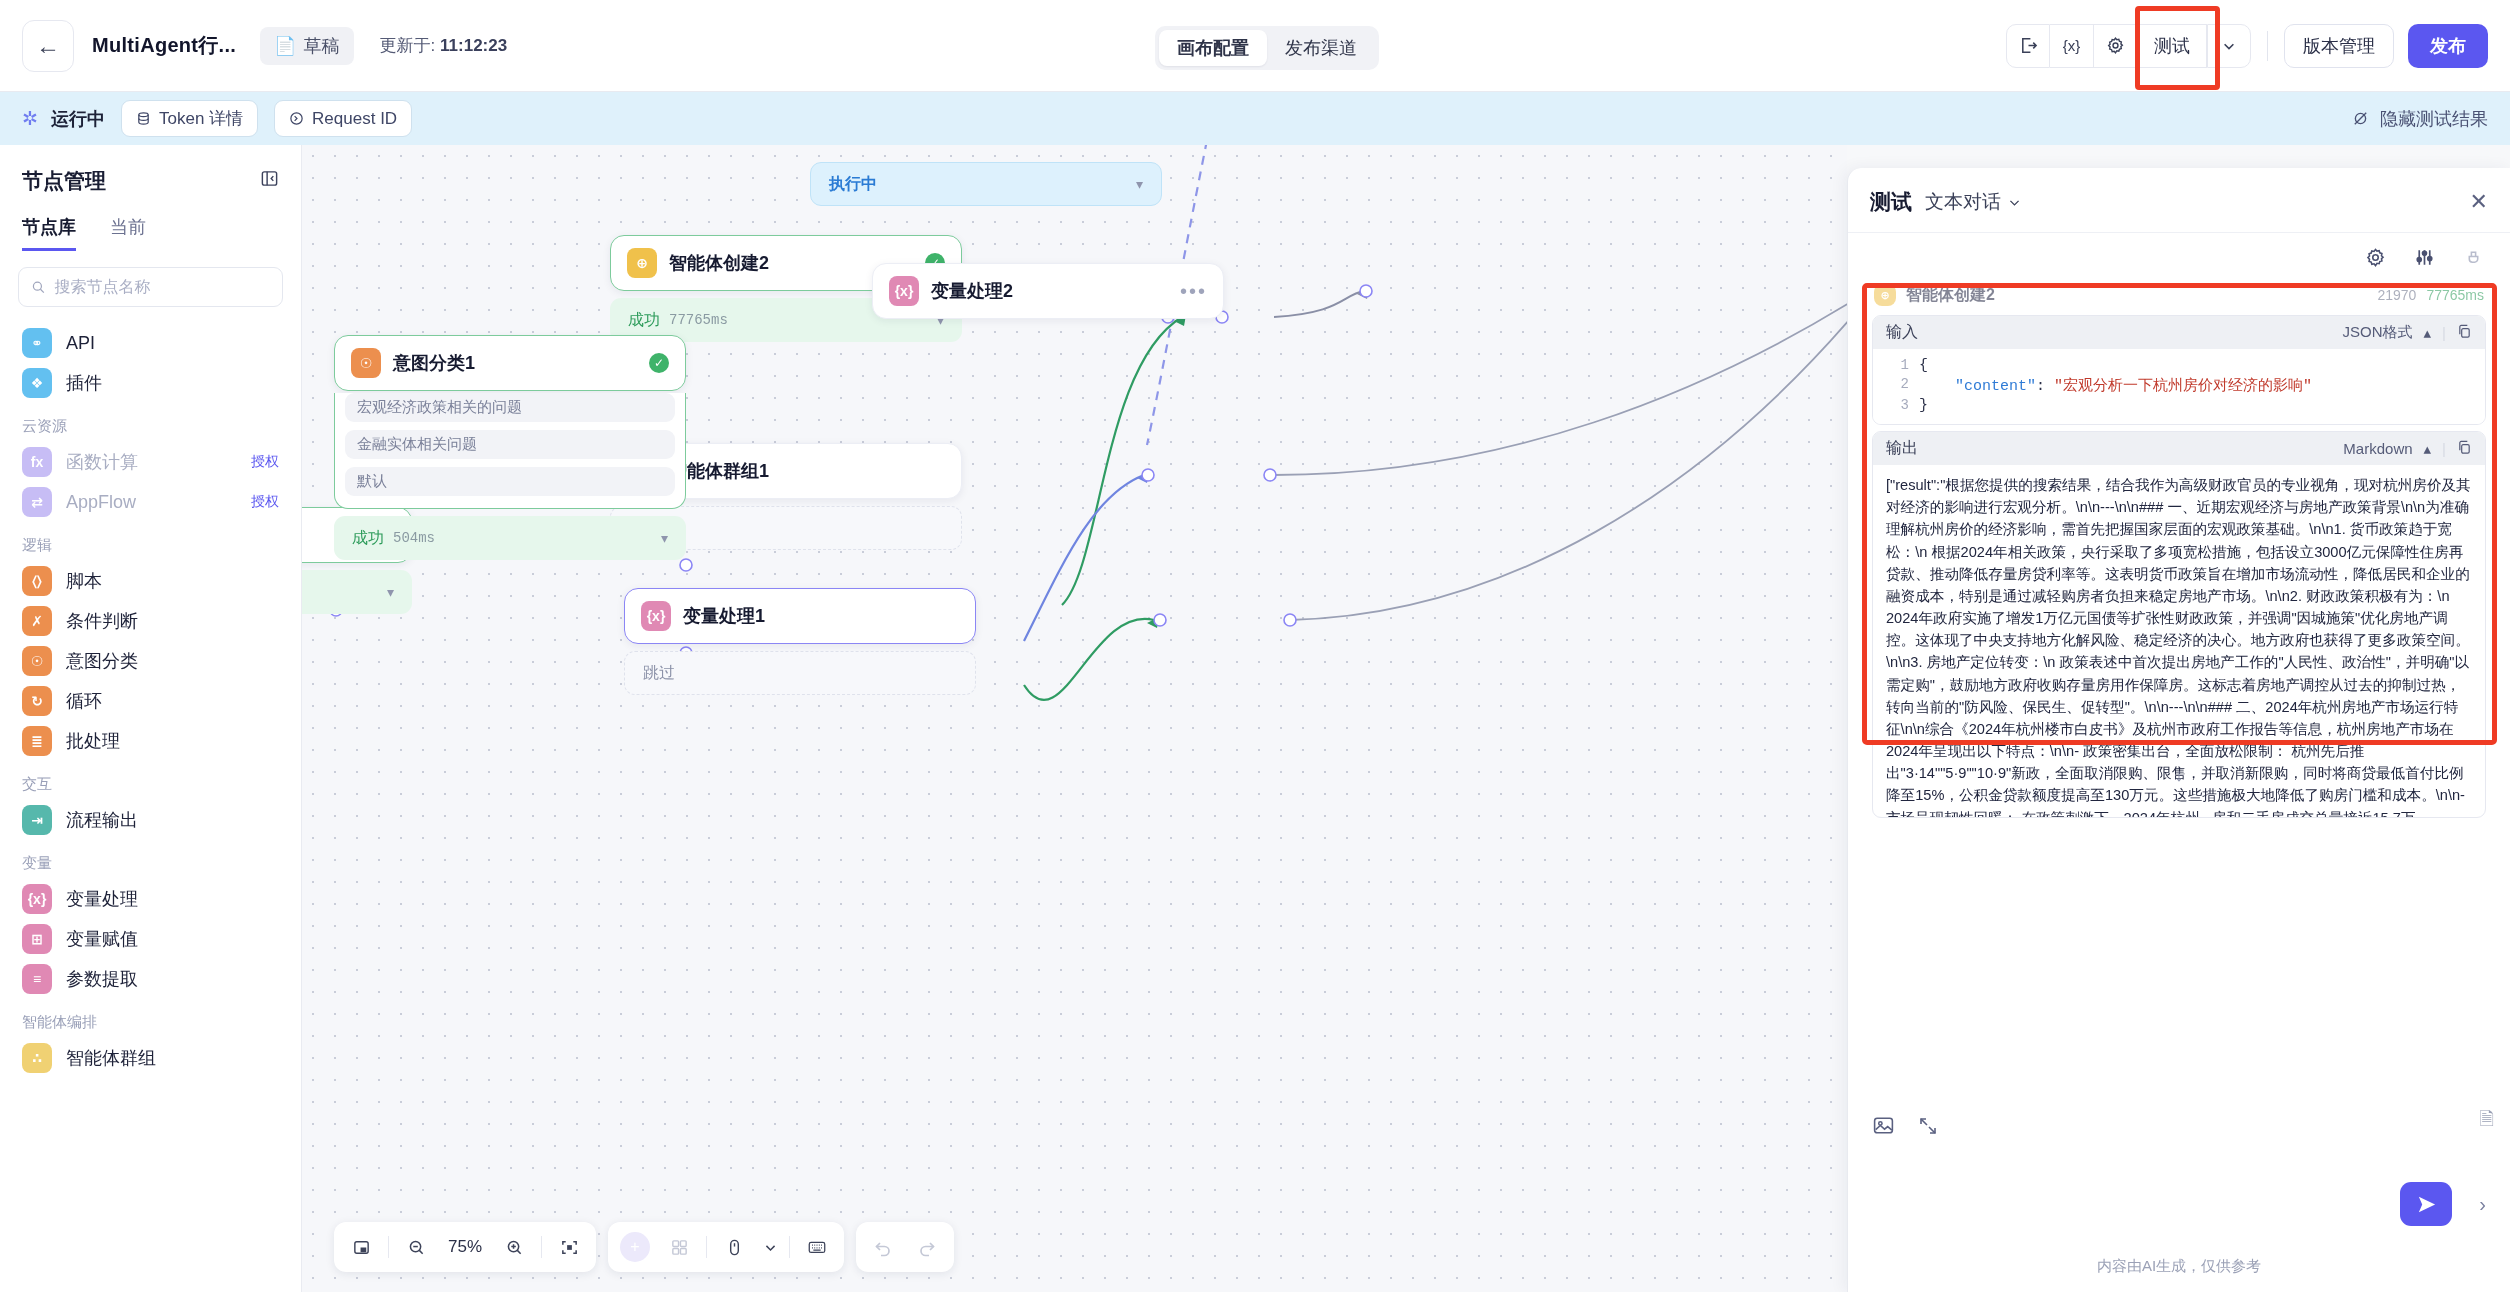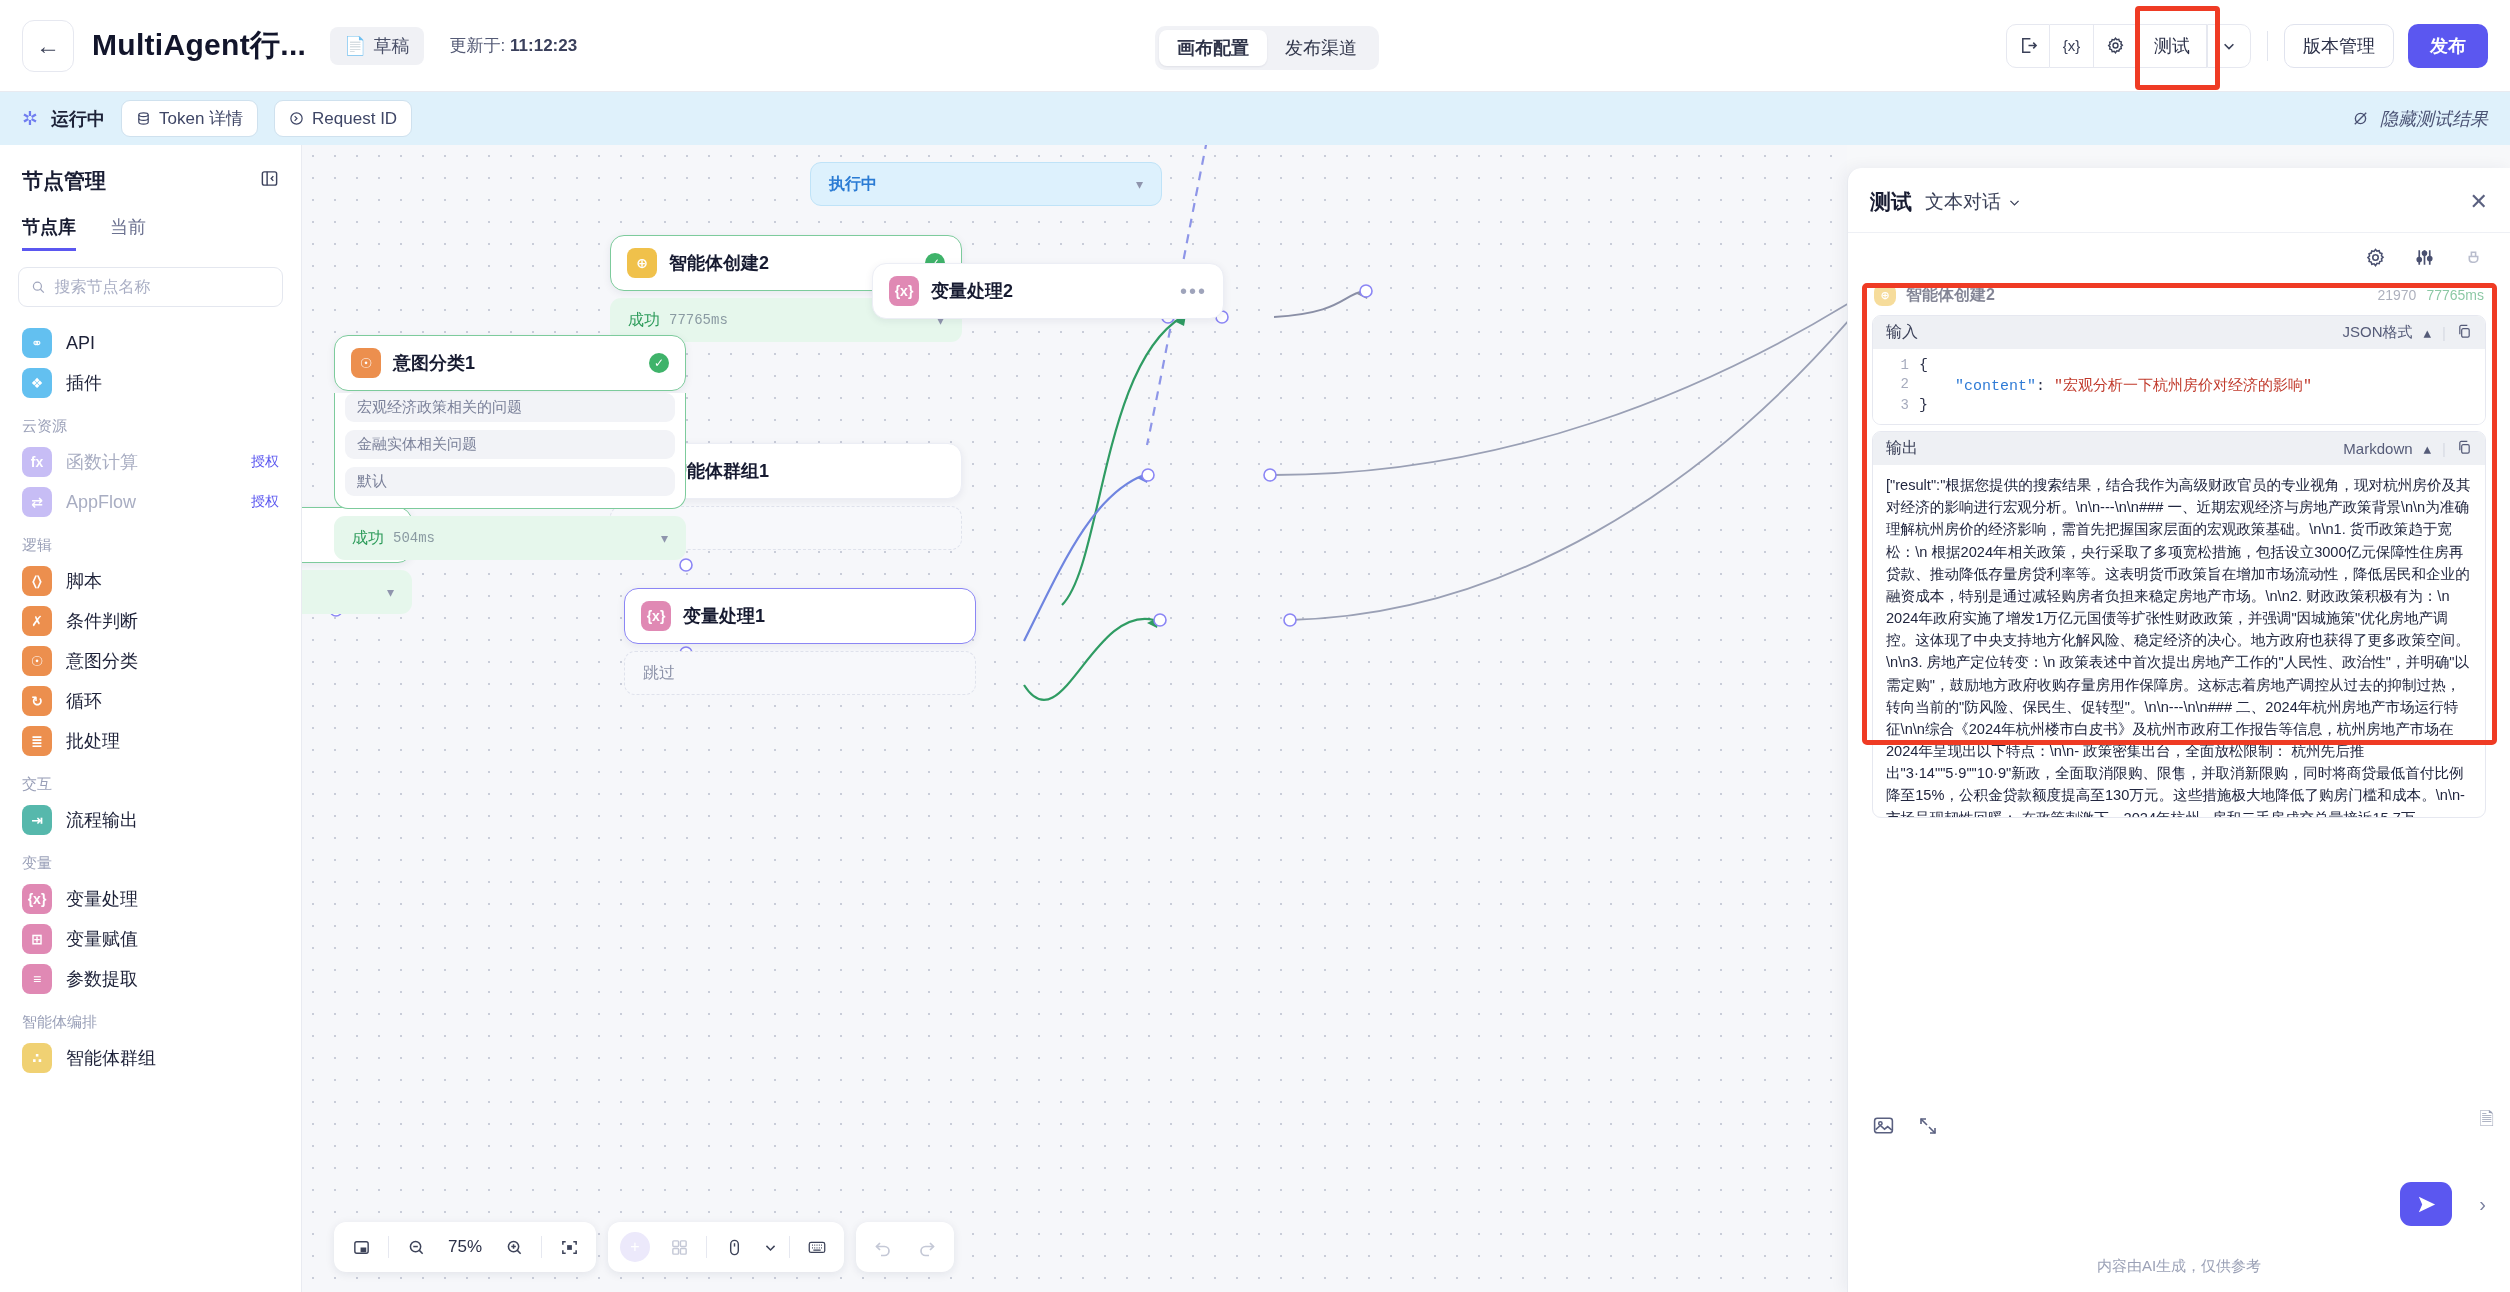--- a/index.html
+++ b/index.html
@@ -14,21 +14,21 @@
   .topbar {
     position:absolute; top:0; left:0; width:2510px; height:92px;
     background:#ffffff; border-bottom:1px solid #e8eaf0;
     display:flex; align-items:center; padding:0 22px;
   }
   .back-btn {
     width:52px; height:52px; border:1px solid #e6e8f0; border-radius:12px;
     background:#fff; display:flex; align-items:center; justify-content:center;
     color:#3c4258; font-size:24px; cursor:pointer;
   }
-  .doc-title { font-size:30px; font-weight:700; margin-left:18px; color:#12152b; letter-spacing:.3px; }
+  .doc-title { font-size:20px; font-weight:700; margin-left:18px; color:#12152b; letter-spacing:.3px; }
   .draft-chip {
     margin-left:24px; background:#f0f1f5; border-radius:8px; height:38px;
     display:flex; align-items:center; gap:7px; padding:0 14px;
     font-size:18px; color:#4a5068;
   }
   .updated { margin-left:26px; font-size:17px; color:#3a405c; font-weight:600; }
   .updated .lbl { font-weight:400; color:#545a75; }
 
   .center-tabs {
     position:absolute; left:1155px; top:26px;
@@ -76,21 +76,21 @@
     background:#dff1fb; display:flex; align-items:center; padding:0 22px; gap:16px;
   }
   .run-state { display:flex; align-items:center; gap:9px; font-size:18px; color:#1d2238; font-weight:600; }
   .spinner { width:20px; height:20px; color:#6f7df0; font-size:19px; line-height:1; }
   .pill-btn {
     height:37px; border:1px solid #cfe1ee; background:#fff; border-radius:9px;
     display:flex; align-items:center; gap:8px; padding:0 14px; font-size:17px; color:#3f4666; cursor:pointer;
   }
   .hide-results {
     margin-left:auto; display:flex; align-items:center; gap:10px;
-    font-size:18px; color:#4a5274; cursor:pointer;font-style:italic;
+    font-size:18px; color:#4a5274; cursor:pointer;
   }
 
   
   .sidebar {
     position:absolute; top:145px; left:0; width:302px; height:1147px;
     background:#fff; border-right:1px solid #e9ebf1; overflow:hidden;
   }
   .sb-head { display:flex; align-items:center; justify-content:space-between; padding:22px 22px 10px; }
   .sb-title { font-size:21px; font-weight:700; color:#191d33; }
   .collapse-ico { color:#3c425c; font-size:19px; cursor:pointer; }

